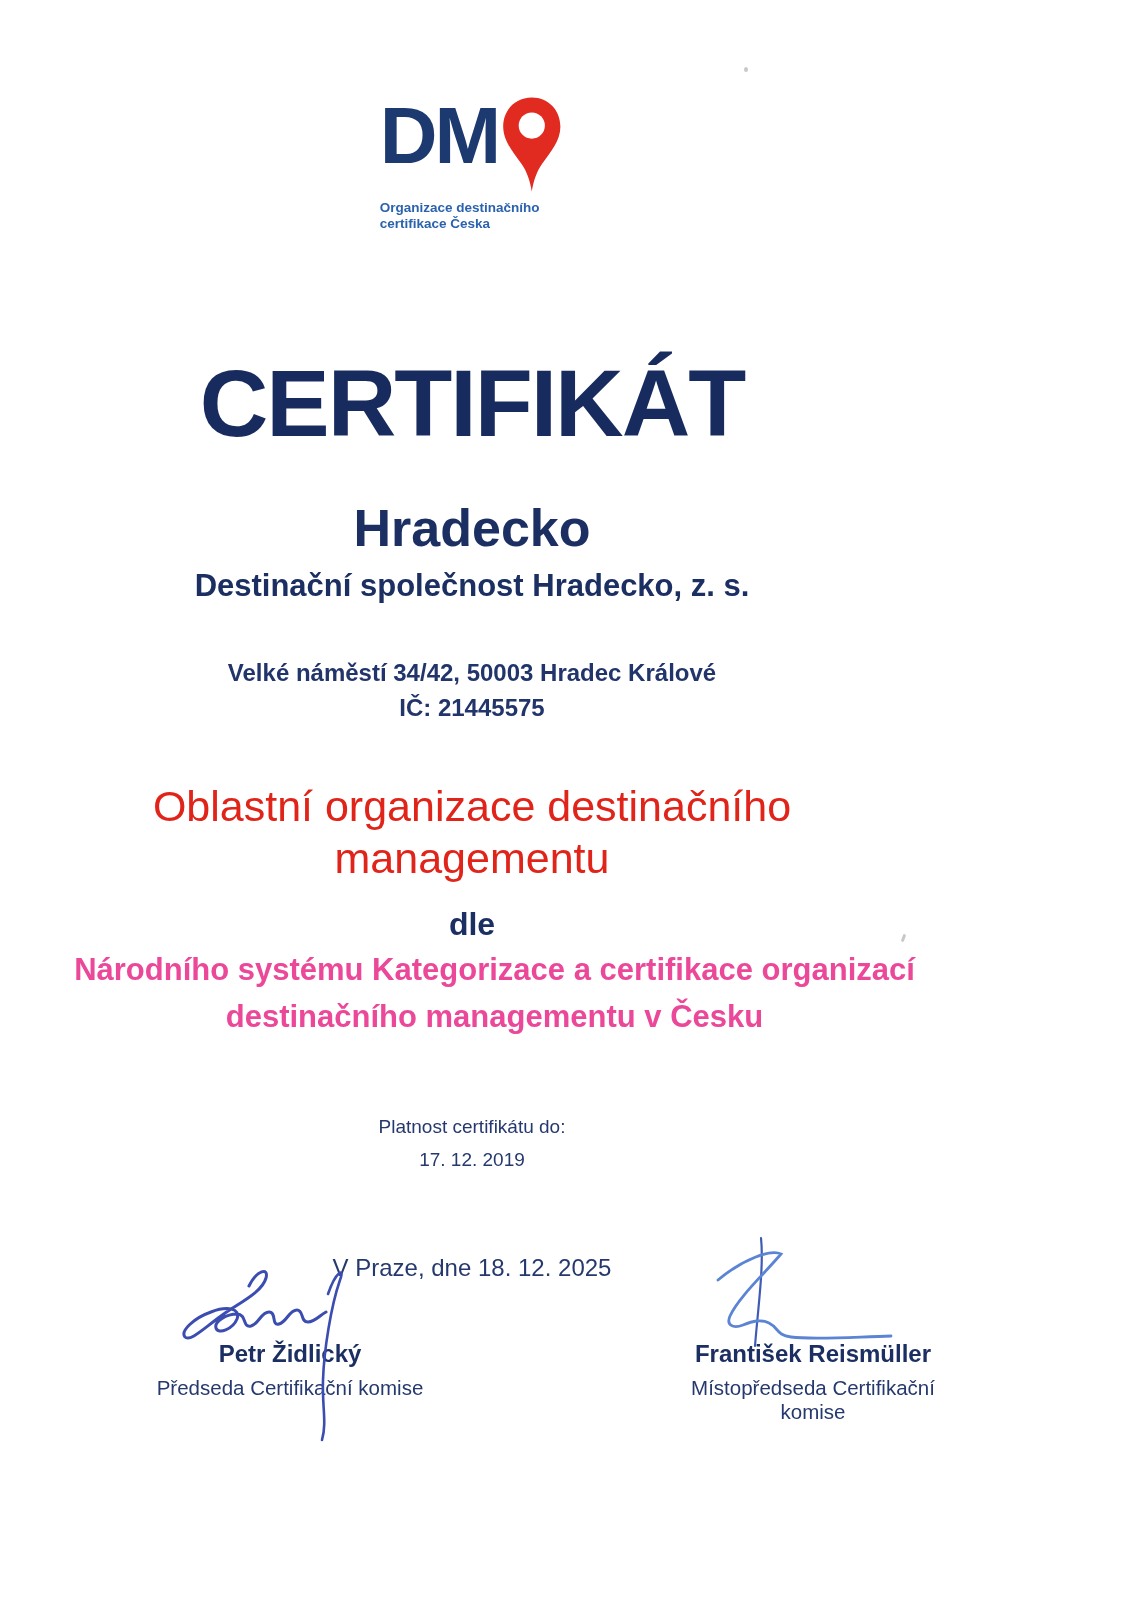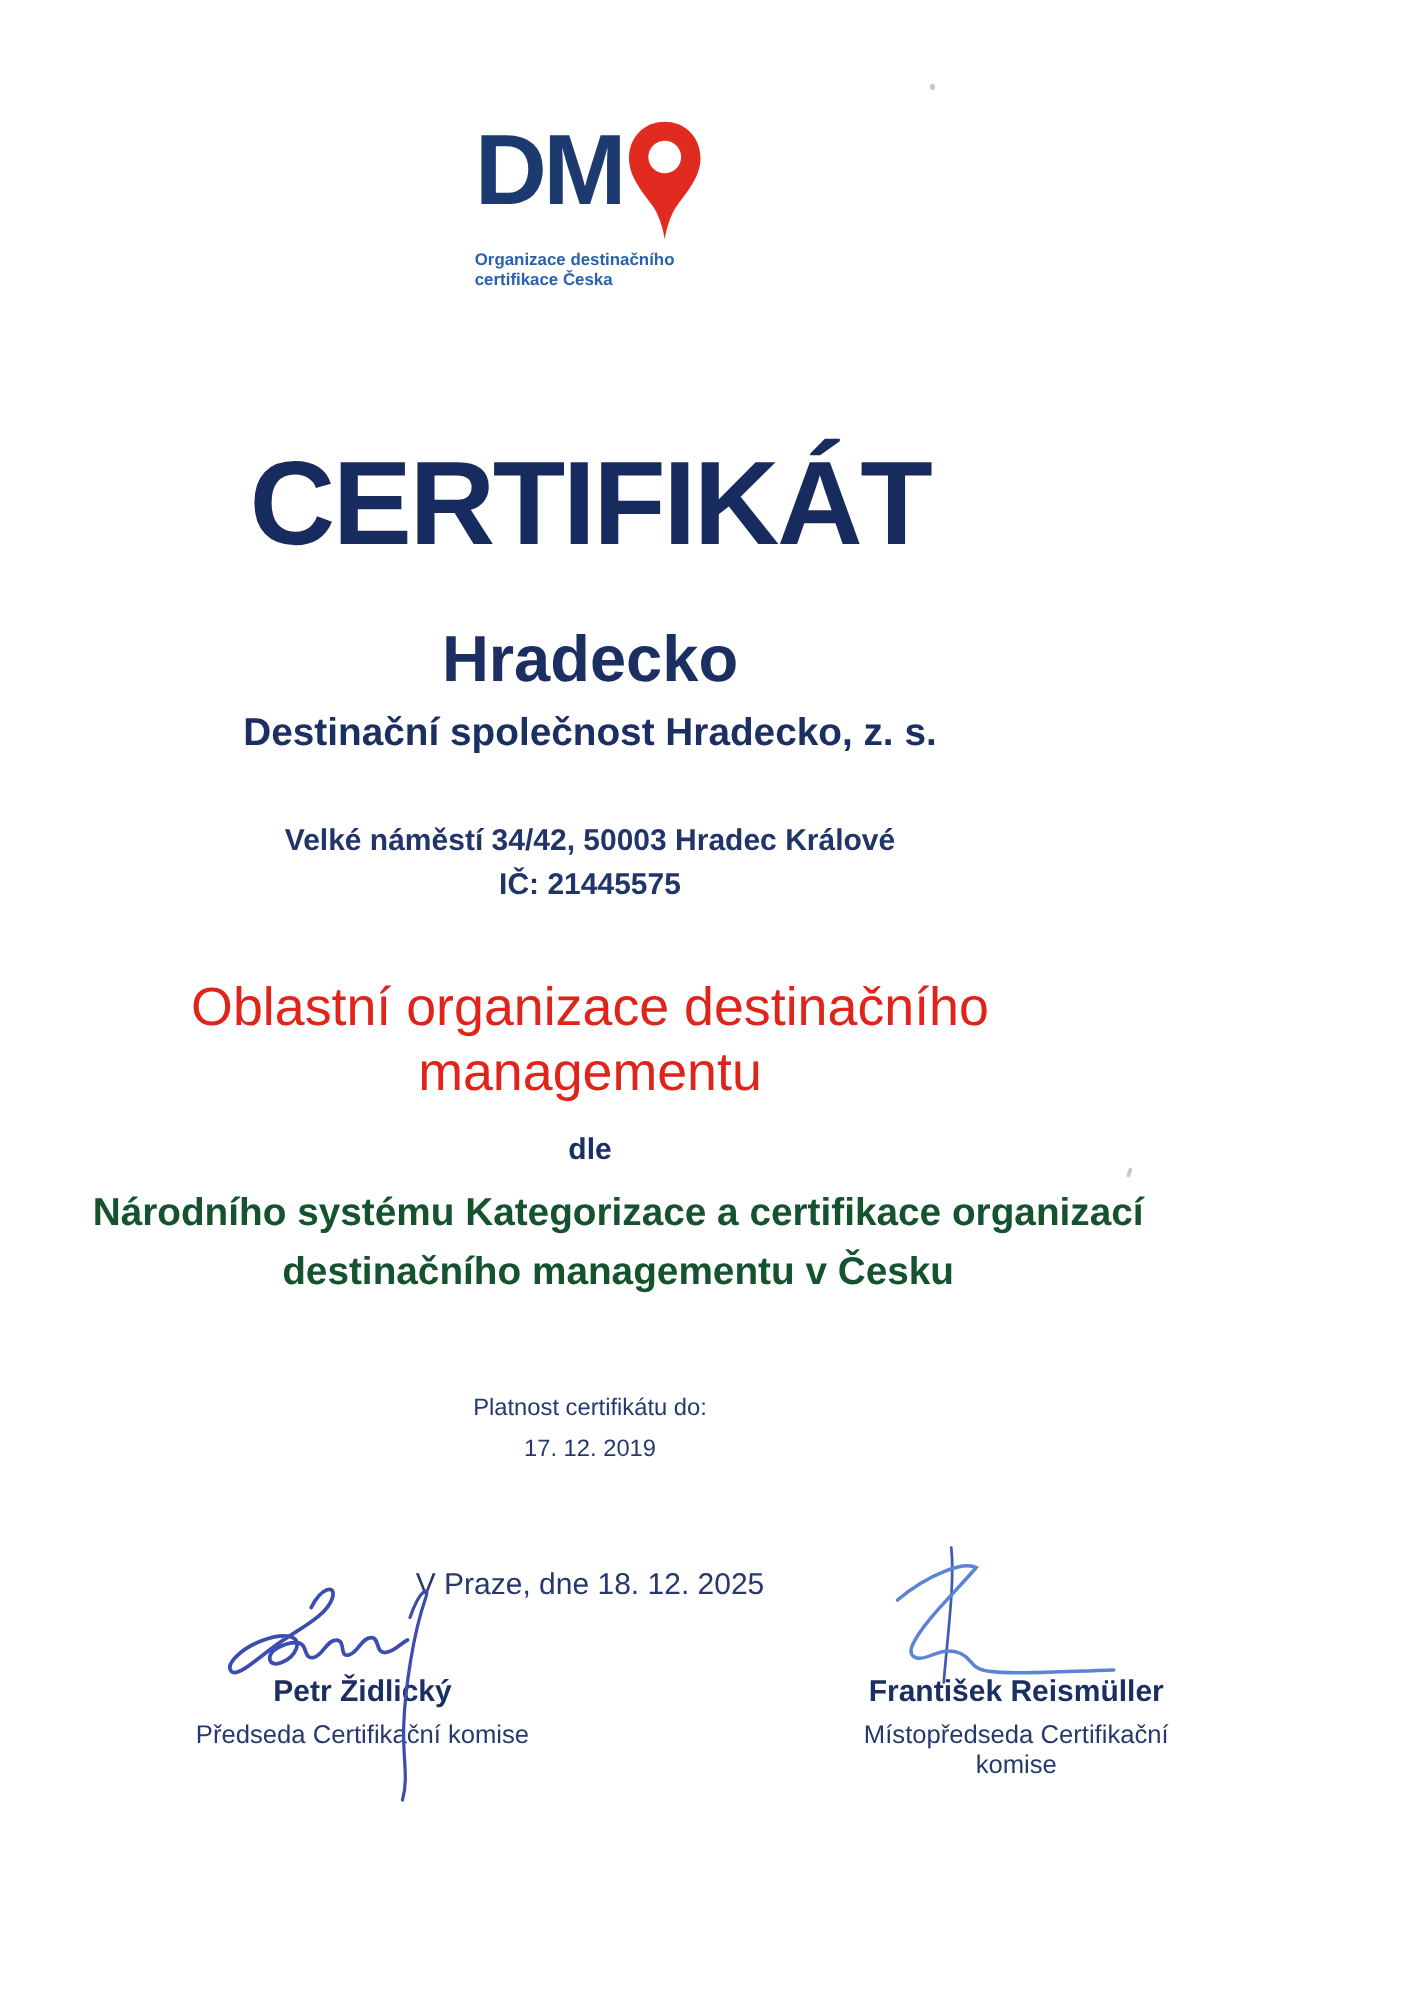--- a/index.html
+++ b/index.html
@@ -30,22 +30,22 @@
 
   
   .cert-title{top:292px;font-size:95px;font-weight:800;letter-spacing:-2px;color:#182b5e;line-height:1;}
   .region{top:498px;font-size:52px;font-weight:700;color:#1c2f63;}
   .org{top:568px;font-size:31px;font-weight:700;color:#1c2f63;}
 
   .address-block{top:655px;font-size:24px;font-weight:700;line-height:35px;color:#22356b;}
   .holder{top:728px;font-size:31px;font-weight:700;color:#182b5e;}
 
   .cert-name{top:780px;font-size:43px;font-weight:500;line-height:52px;color:#e0241a;}
-  .dle{top:906px;font-size:24px;font-weight:700;color:#1c2f63;}
-  .system{top:946px;font-size:31px;font-weight:700;line-height:47px;color:#14532d;padding-left:45px;}
+  .dle{top:906px;font-size:32px;font-weight:700;color:#1c2f63;}
+  .system{top:946px;font-size:31px;font-weight:700;line-height:47px;color:#ec4899;padding-left:45px;}
 
   .validity{top:1110px;font-size:19px;font-weight:400;line-height:33px;color:#26396e;}
   .place-date{top:1254px;font-size:24px;font-weight:400;color:#26396e;}
 
   .sig-name{font-size:24px;font-weight:700;color:#1c2f63;line-height:1.2;}
   .sig-role{font-size:20.5px;font-weight:400;color:#26396e;line-height:1.2;margin-top:7px;}
   .sig-left-text{top:1340px;left:140px;width:300px;text-align:center;}
   .sig-right-text{top:1340px;left:663px;width:300px;text-align:center;}
   .sig-svg{pointer-events:none;z-index:5;}
   .sig-left-svg{top:1262px;left:165px;width:205px;height:182px;}

